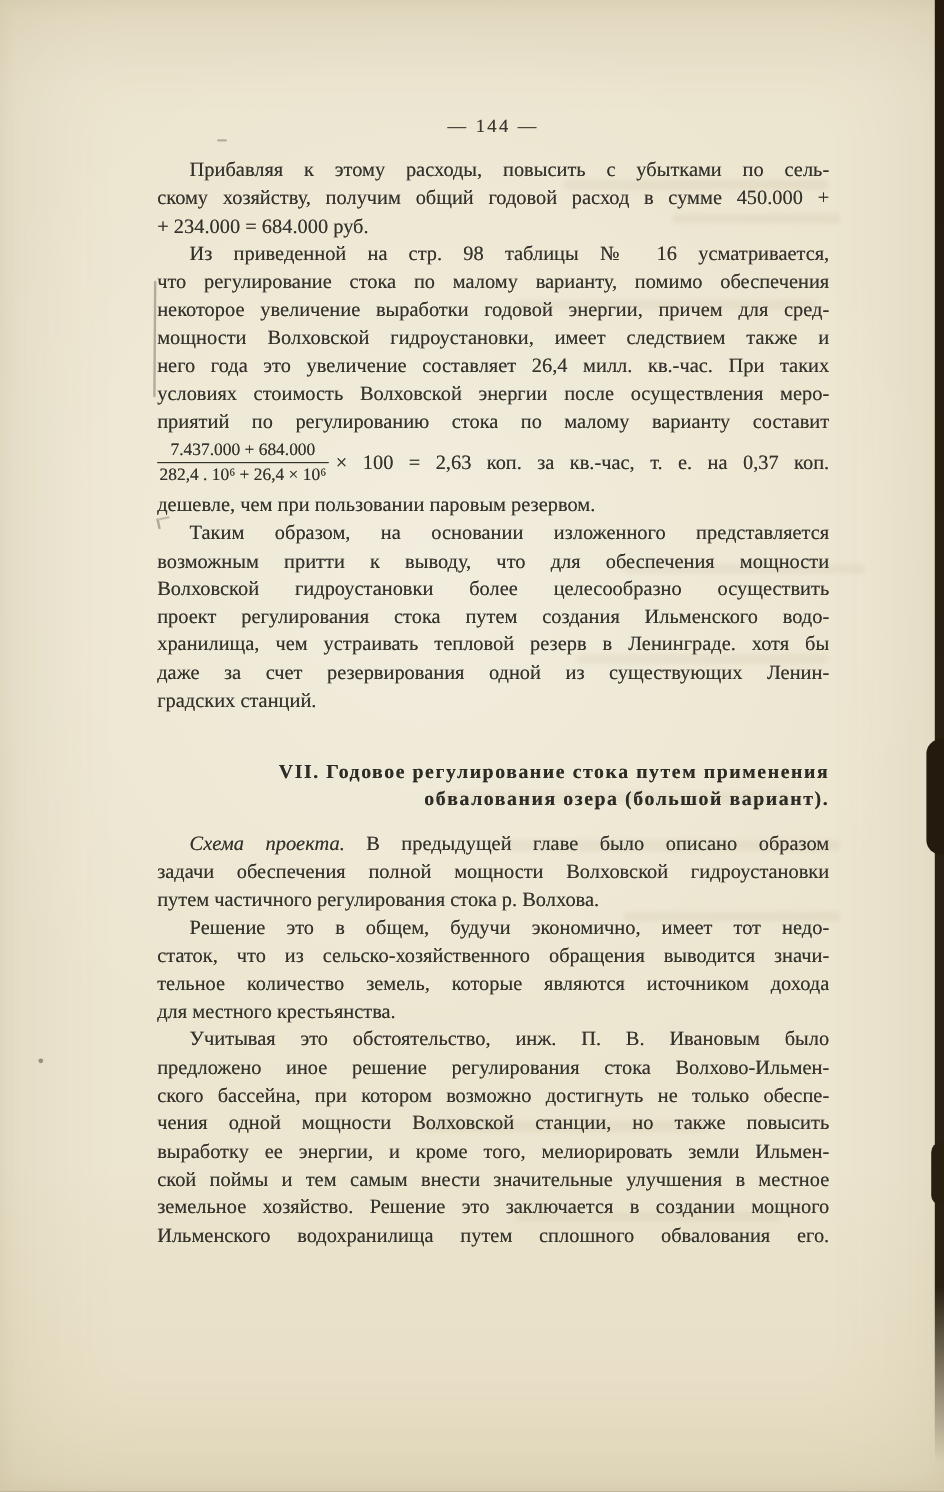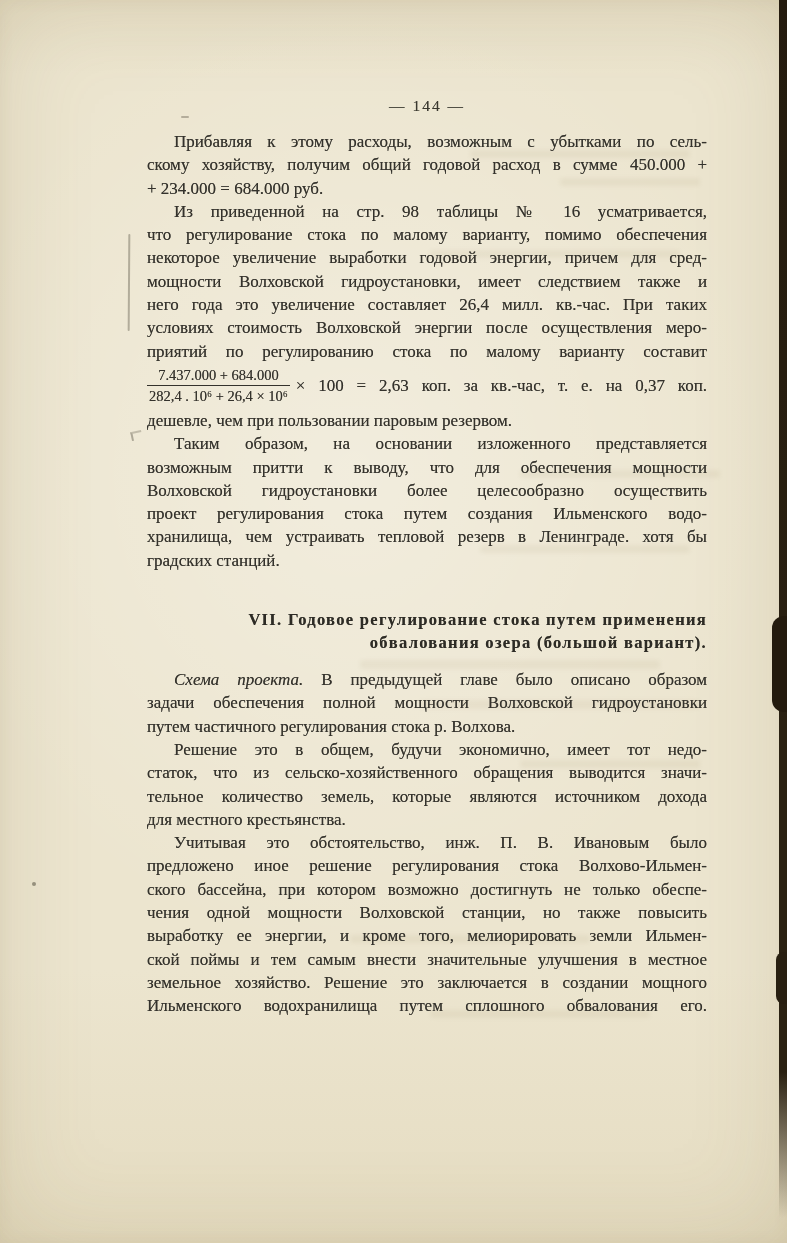--- a/index.html
+++ b/index.html
@@ -21,21 +21,21 @@
   
   .pencil-line{position:absolute;left:128px;top:234px;width:2px;height:97px;
     background:rgba(105,100,85,0.45);transform:rotate(0.4deg);border-radius:1px;}
   .tick-mark{position:absolute;left:131px;top:431px;width:9px;height:7px;
     border-left:2px solid rgba(110,105,90,0.50);border-top:2px solid rgba(110,105,90,0.35);transform:rotate(-12deg);}
   .speck-a{position:absolute;left:32px;top:882px;width:4px;height:4px;background:rgba(70,64,50,0.50);border-radius:50%;}
   .speck-b{position:absolute;left:181px;top:116px;width:8px;height:2px;background:rgba(110,104,88,0.45);border-radius:1px;}
   .bleed{position:absolute;background:#8a7a50;opacity:0.08;filter:blur(2px);border-radius:3px;pointer-events:none;}
   
   .textblock{position:absolute;left:131px;top:96px;width:560px;font-size:17px;line-height:23.3px;
-    text-shadow:0 0 0.4px rgba(52,50,44,0.65);margin-left:16px;}
+    text-shadow:0 0 0.4px rgba(52,50,44,0.65);}
   .pagenum{text-align:center;font-size:15.5px;letter-spacing:2px;line-height:20px;margin-bottom:14px;color:#3a382f;}
   .ln{height:23.3px;text-align:justify;text-align-last:justify;}
   .ln.end{text-align-last:left;}
   .ln.ind{padding-left:27px;}
   .heading{margin-top:36px;margin-bottom:14px;text-align:right;font-weight:bold;
     font-size:16.5px;line-height:23px;letter-spacing:1.3px;color:#2d2b25;}
   .formula-row{display:flex;align-items:center;height:46px;}
   .frac{flex:0 0 auto;display:inline-block;text-align:center;font-size:14.5px;line-height:1.3;}
   .frac .num{display:block;padding:0 10px 1px;}
   .frac .den{display:block;border-top:1.4px solid #34322c;padding:1px 2px 0;}
@@ -64,21 +64,21 @@
   <div class="edge-bulge2"></div>
   <div class="pencil-line"></div>
   <div class="tick-mark"></div>
   <div class="speck-a"></div>
   <div class="speck-b"></div>
 
   <div class="textblock">
     <div class="pagenum">— 144 —</div>
 
     <div>
-      <div class="ln ind">Прибавляя к этому расходы, возможным с убытками по сель-</div>
+      <div class="ln ind">Прибавляя к этому расходы, повысить с убытками по сель-</div>
       <div class="ln">скому хозяйству, получим общий годовой расход в сумме 450.000 +</div>
       <div class="ln end">+ 234.000 = 684.000 руб.</div>
     </div>
 
     <div>
       <div class="ln ind">Из приведенной на стр. 98 таблицы № 16 усматривается,</div>
       <div class="ln">что регулирование стока по малому варианту, помимо обеспечения</div>
       <div class="ln">некоторое увеличение выработки годовой энергии, причем для сред-</div>
       <div class="ln">мощности Волховской гидроустановки, имеет следствием также и</div>
       <div class="ln">него года это увеличение составляет 26,4 милл. кв.-час. При таких</div>
@@ -95,20 +95,21 @@
 
       <div class="ln end">дешевле, чем при пользовании паровым резервом.</div>
     </div>
 
     <div>
       <div class="ln ind">Таким образом, на основании изложенного представляется</div>
       <div class="ln">возможным притти к выводу, что для обеспечения мощности</div>
       <div class="ln">Волховской гидроустановки более целесообразно осуществить</div>
       <div class="ln">проект регулирования стока путем создания Ильменского водо-</div>
       <div class="ln">хранилища, чем устраивать тепловой резерв в Ленинграде. хотя бы</div>
+      <div class="ln">даже за счет резервирования одной из существующих Ленин-</div>
       <div class="ln end">градских станций.</div>
     </div>
 
     <div class="heading">
       <div>VII. Годовое регулирование стока путем применения</div>
       <div>обвалования озера (большой вариант).</div>
     </div>
 
     <div>
       <div class="ln ind"><i class="lead">Схема проекта.</i><span> В предыдущей главе было описано образом</span></div>

